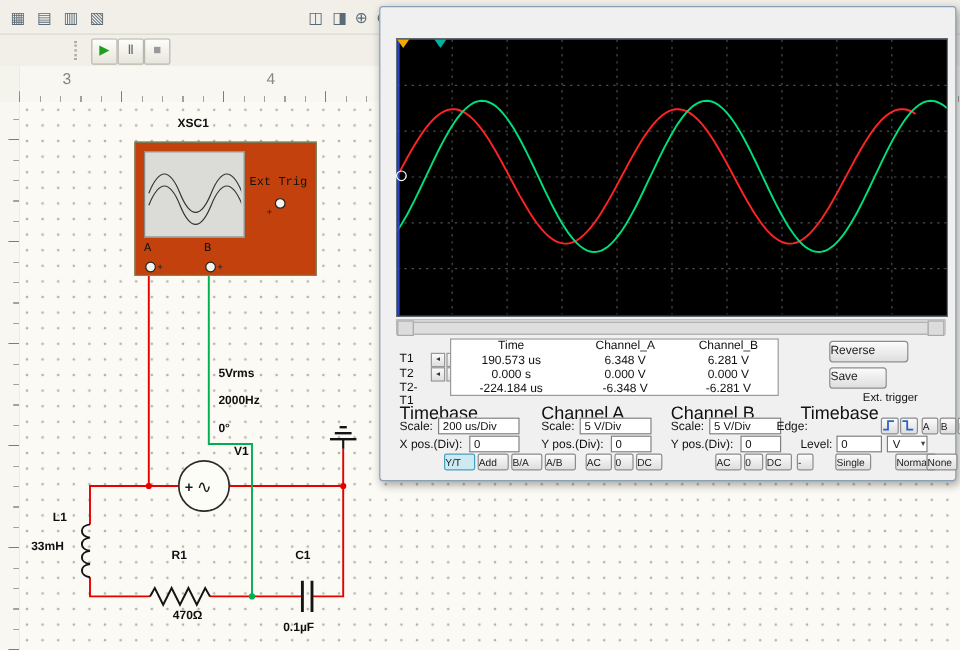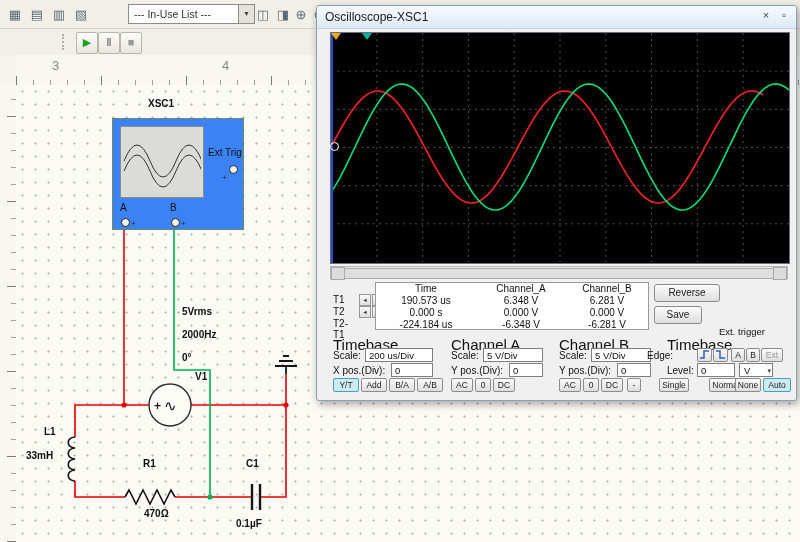--- a/index.html
+++ b/index.html
@@ -29,21 +29,21 @@
     background:
       repeating-linear-gradient(0deg,#7d7d74 0 1px,transparent 1px 85px) right top/9px 100% no-repeat,
       repeating-linear-gradient(0deg,#a3a199 0 1px,transparent 1px 17px) right top/5px 100% no-repeat;}
   .workspace{position:absolute;left:16px;top:85px;width:784px;height:457px;
     background-color:#fbfaf4;
     background-image:radial-gradient(#b6b4a9 0.8px,transparent 1.4px);
     background-size:13px 13px;}
   
   .schemlayer{position:absolute;left:0;top:0;width:800px;height:542px;pointer-events:none;}
   .slabel{position:absolute;font-size:10px;font-weight:600;color:#101010;white-space:nowrap;}
-  .xsc{position:absolute;left:112px;top:118px;width:132px;height:112px;background:#3b82f6;border:1px solid #6d8b67;box-sizing:border-box;}
+  .xsc{position:absolute;left:112px;top:118px;width:152px;height:112px;background:#c2410c;border:1px solid #6d8b67;box-sizing:border-box;font-family:Liberation Mono, monospace;}
   .xsc .disp{position:absolute;left:7px;top:7px;width:82px;height:70px;background:#dbdbd7;border:1px solid #8a8a84;}
   .xsc .stext{position:absolute;font-size:10px;font-weight:400;color:#111;}
   .term{position:absolute;width:7px;height:7px;border:1px solid #222;border-radius:50%;background:#f5f5f0;}
   .plus{position:absolute;font-size:8px;color:#222;}
   
   .dialog{position:absolute;left:316px;top:5px;width:479px;height:394px;background:#f0f0f0;
     border:1px solid #89a0b8;border-radius:3px;box-shadow:2px 3px 8px rgba(0,0,0,.35);z-index:10;}
   .titlebar{position:absolute;left:0;top:0;right:0;height:22px;border-radius:2px 2px 0 0;
     background:linear-gradient(#f8fbfe,#dde9f4);border-bottom:1px solid #c3d2e0;}
   .titlebar .title{position:absolute;left:8px;top:4px;font-size:12px;color:#1c1c1c;}
@@ -54,42 +54,38 @@
   .origin{position:absolute;left:-1px;top:109px;width:7px;height:7px;border:1.4px solid #fff;border-radius:50%;}
   .hscroll{position:absolute;left:13px;top:260px;width:458px;height:13px;background:#ececec;border:1px solid #b6b6b6;box-sizing:border-box;}
   .hscroll .sarrow{position:absolute;top:0;width:12px;height:11px;background:#dcdcdc;border:1px solid #a8a8a8;font-size:6px;line-height:11px;text-align:center;color:#555;}
   .hscroll .thumb{position:absolute;left:13px;right:13px;top:1px;height:9px;background:#dedede;border:1px solid #ababab;}
   .trow{position:absolute;left:16px;height:12px;font-size:10px;color:#111;}
   .tlab{display:inline-block;width:26px;}
   .tbtn{display:inline-block;width:10px;height:10px;border:1px solid #979797;background:linear-gradient(#fafafa,#dfdfdf);font-size:5.5px;line-height:10px;text-align:center;color:#333;vertical-align:top;margin-right:1px;}
   .mbox{position:absolute;left:58px;top:276px;width:274px;height:48px;background:#fff;border:1px solid #9a9a9a;
     display:grid;grid-template-columns:100px 90px 82px;grid-auto-rows:12px;font-size:10px;color:#111;text-align:center;box-sizing:border-box;}
   .btn{position:absolute;border:1px solid #8c8c8c;border-radius:2px;background:linear-gradient(#fbfbfb,#dedede);
-    font-size:8.5px;line-height:13px;text-align:center;color:#222;height:14px;box-sizing:border-box;}
+    font-size:8.5px;line-height:13px;text-align:left;color:#222;height:14px;box-sizing:border-box;margin-left:37px;}
   .btn.big{height:18px;line-height:16px;font-size:10px;border-radius:3px;}
   .btn.active{background:#cde9f2;border-color:#47a0bd;}
   .btn.dis{color:#9a9a9a;}
   .clabel{position:absolute;font-size:10px;color:#111;white-space:nowrap;}
   .ctitle{position:absolute;font-size:15px;color:#111;}
   .field{position:absolute;height:14px;background:#fff;border:1px solid #7f7f7f;font-size:9.5px;line-height:13px;padding-left:3px;color:#111;box-sizing:border-box;white-space:nowrap;}
   .unit{position:absolute;height:14px;background:#fff;border:1px solid #7f7f7f;font-size:9.5px;line-height:13px;padding-left:4px;color:#111;box-sizing:border-box;}
   .unit .ua{position:absolute;right:1px;top:0;font-size:7px;color:#444;line-height:13px;}
 </style>
 </head>
 <body>
 
 <div class="tb1">
   <span class="tbicon" style="left:4px">▦</span>
   <span class="tbicon" style="left:26px">▤</span>
   <span class="tbicon" style="left:48px">▥</span>
   <span class="tbicon" style="left:70px">▧</span>
-  <div class="combo">
-    <span>--- In-Use List ---</span>
-    <span class="arrow">▼</span>
-  </div>
   <span class="tbicon" style="left:252px">◫</span>
   <span class="tbicon" style="left:272px">◨</span>
   <span class="tbicon" style="left:290px">⊕</span>
   <span class="tbicon" style="left:308px">⊖</span>
 </div>
 <div class="tb2">
   <span class="handle" style="left:62px"></span>
   <span class="simbtn" style="left:76px;color:#1f9e1f">▶</span>
   <span class="simbtn" style="left:98px">Ⅱ</span>
   <span class="simbtn" style="left:120px;color:#999">■</span>
@@ -168,25 +164,20 @@
 <div class="slabel" style="left:182px;top:352px">0°</div>
 <div class="slabel" style="left:195px;top:371px">V1</div>
 <div class="slabel" style="left:44px;top:426px">L1</div>
 <div class="slabel" style="left:26px;top:450px">33mH</div>
 <div class="slabel" style="left:143px;top:458px">R1</div>
 <div class="slabel" style="left:144px;top:508px">470Ω</div>
 <div class="slabel" style="left:246px;top:458px">C1</div>
 <div class="slabel" style="left:236px;top:518px">0.1µF</div>
 
 <div class="dialog">
-  <div class="titlebar">
-    <span class="title">Oscilloscope-XSC1</span>
-    <span class="wbtn" style="right:22px">×</span>
-    <span class="wbtn" style="right:4px">▫</span>
-  </div>
 
   <div class="screen">
     <svg id="scope-svg" width="458" height="229">
         <line x1="45.8" y1="0" x2="45.8" y2="229" stroke="#4c4c4c" stroke-width="1" stroke-dasharray="2,4"></line>
         <line x1="91.6" y1="0" x2="91.6" y2="229" stroke="#4c4c4c" stroke-width="1" stroke-dasharray="2,4"></line>
         <line x1="137.4" y1="0" x2="137.4" y2="229" stroke="#4c4c4c" stroke-width="1" stroke-dasharray="2,4"></line>
         <line x1="183.2" y1="0" x2="183.2" y2="229" stroke="#4c4c4c" stroke-width="1" stroke-dasharray="2,4"></line>
         <line x1="229" y1="0" x2="229" y2="229" stroke="#4c4c4c" stroke-width="1" stroke-dasharray="2,4"></line>
         <line x1="274.8" y1="0" x2="274.8" y2="229" stroke="#4c4c4c" stroke-width="1" stroke-dasharray="2,4"></line>
         <line x1="320.6" y1="0" x2="320.6" y2="229" stroke="#4c4c4c" stroke-width="1" stroke-dasharray="2,4"></line>

